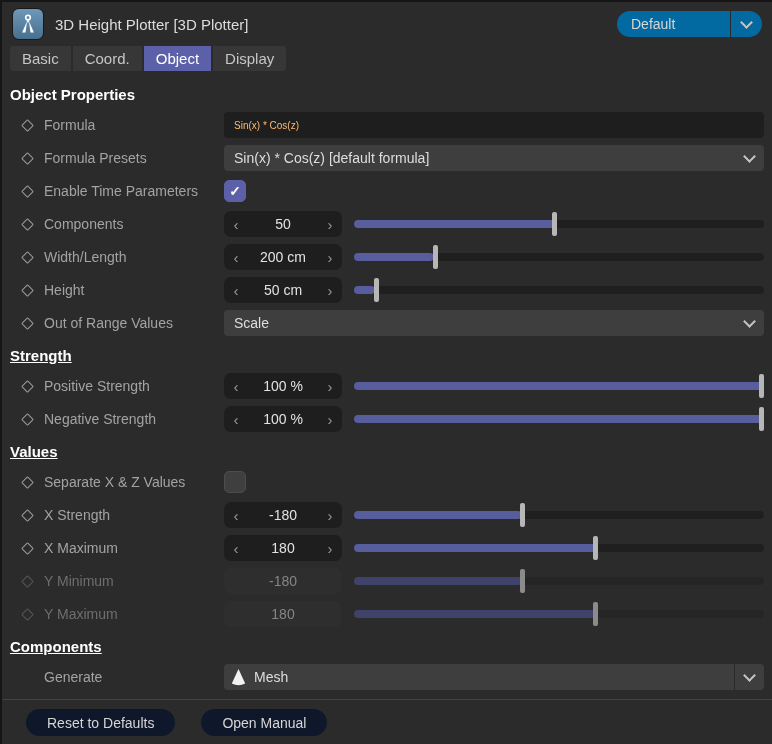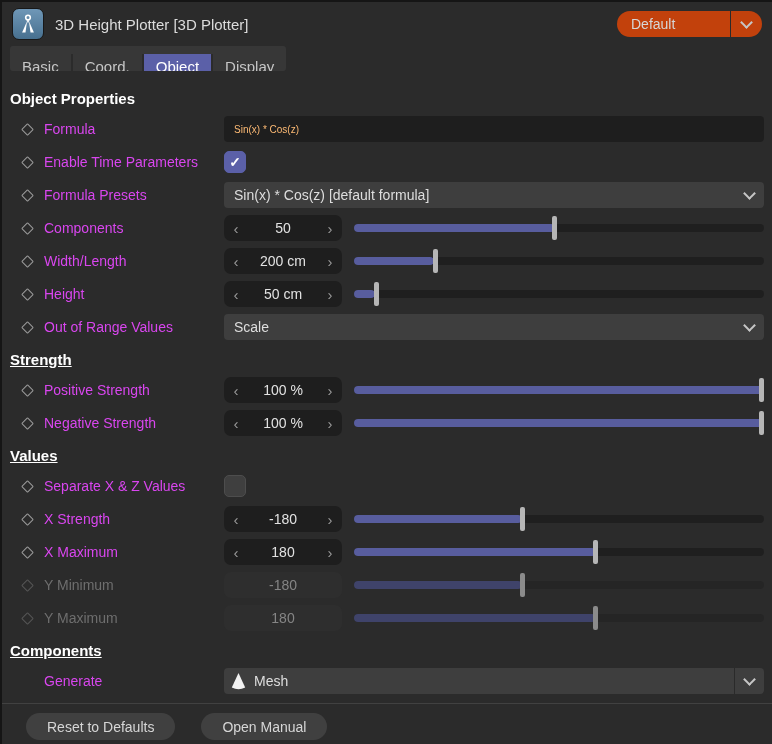--- a/index.html
+++ b/index.html
@@ -9,44 +9,44 @@
     border-top:2px solid #151515;border-left:2px solid #151515;
     overflow:hidden;position:relative;
   }
   
   .titlebar{height:44px;display:flex;align-items:center;padding:0 10px 0 10px;}
   .app-icon{width:32px;height:32px;border-radius:7px;flex:0 0 auto;
     background:linear-gradient(#6f97b7,#47708f);border:1px solid #181818;
     display:flex;align-items:center;justify-content:center;}
   .window-title{margin-left:11px;font-size:15px;color:#dcdcdc;flex:0 0 auto;}
   .titlebar .spacer{flex:1;}
-  .preset-dd{width:145px;height:26px;border-radius:13px;background:#c2410c;
+  .preset-dd{width:145px;height:26px;border-radius:13px;background:#0369a1;
     display:flex;align-items:center;color:#d6d6d6;font-size:14px;overflow:hidden;}
   .preset-dd .dd-val{flex:1;padding-left:14px;}
   .preset-dd .dd-chev{width:32px;height:100%;display:flex;align-items:center;
     justify-content:center;border-left:1px solid #2a2a2a;}
   .chev{width:9px;height:9px;border-right:2px solid #c6c6c6;border-bottom:2px solid #c6c6c6;
     transform:rotate(45deg);margin-top:-4px;}
   
   .tabbar{display:inline-flex;margin-left:8px;background:#373737;border-radius:3px;
     height:25px;overflow:hidden;}
   .tab{padding:0 12px;line-height:25px;font-size:15px;color:#c6c6c6;
-    border-left:2px solid #2b2b2b;cursor:default;margin-top:8px;}
+    border-left:2px solid #2b2b2b;cursor:default;}
   .tab:first-child{border-left:none;}
   .tab.active{background:#5b60a8;color:#ffffff;}
   
   .content{padding:14px 8px 0 8px;}
   .section-header{height:20px;line-height:20px;margin:0 0 7px 0;font-size:15px;
     font-weight:bold;color:#ffffff;}
   .section-header.gap{margin-top:10px;text-decoration:underline;}
   .row{display:flex;align-items:center;height:26px;margin-bottom:7px;}
   .cell-icon{width:34px;display:flex;align-items:center;justify-content:center;flex:0 0 auto;}
   .diamond{width:9px;height:9px;border:1.5px solid #9a9a9a;transform:rotate(45deg);
     border-radius:1px;display:block;}
-  .cell-label{width:180px;flex:0 0 auto;font-size:14px;color:#d946ef;white-space:nowrap;
+  .cell-label{width:180px;flex:0 0 auto;font-size:14px;color:#a3a3a3;white-space:nowrap;
     overflow:hidden;}
   .cell-control{flex:1;display:flex;align-items:center;height:26px;min-width:0;}
   
   .text-input{flex:1;height:26px;background:#1e1e1e;border:none;border-radius:4px;
     color:#fdba74;padding:0 10px;font-size:10px;outline:none;}
   
   .dd{flex:1;height:26px;background:#3e3e3e;border-radius:4px;display:flex;
     align-items:center;color:#dedede;font-size:14px;overflow:hidden;min-width:0;}
   .dd .dd-val{flex:1;padding-left:10px;white-space:nowrap;overflow:hidden;}
   .dd .dd-icon{width:28px;height:100%;display:flex;align-items:center;justify-content:center;flex:0 0 auto;}
@@ -77,21 +77,21 @@
   .row.disabled .diamond{border-color:#555555;}
   .row.disabled .stepper{background:#2e2e2e;}
   .row.disabled .stepper .arr{visibility:hidden;}
   .row.disabled .stepper .val{color:#858585;}
   .row.disabled .slider .track{background:#252525;}
   .row.disabled .slider .fill{background:#3f436a;}
   .row.disabled .slider .handle{background:#8b8b8b;}
   
   .divider{margin:9px -8px 0 -8px;border-top:1px solid #414141;}
   .button-bar{display:flex;gap:26px;margin:9px 0 0 16px;}
-  .pill-button{height:27px;padding:0 21px;border-radius:14px;background:#404040;
+  .pill-button{height:27px;padding:0 21px;border-radius:14px;background:#0f172a;
     border:none;color:#d6d6d6;font-size:14px;display:flex;align-items:center;}
 </style>
 </head>
 <body>
 
 <div class="window">
 
   
   <div class="titlebar">
     <div class="app-icon">
@@ -131,38 +131,38 @@
       <div class="cell-label">Formula</div>
       <div class="cell-control">
         <input class="text-input" value="Sin(x) * Cos(z)" style="">
       </div>
     </div>
 
     <div class="row">
       <div class="cell-icon">
           <span class="diamond"></span>
         </div>
-      <div class="cell-label">Enable Time Parameters</div>
-      <div class="cell-control">
-        <div class="checkbox on"></div>
-      </div>
-    </div>
-
-    <div class="row">
-      <div class="cell-icon">
-          <span class="diamond"></span>
-        </div>
       <div class="cell-label">Formula Presets</div>
       <div class="cell-control">
         <div class="dd">
           <span class="dd-val">Sin(x) * Cos(z) [default formula]</span>
           <span class="dd-chev">
               <span class="chev"></span>
             </span>
         </div>
+      </div>
+    </div>
+
+    <div class="row">
+      <div class="cell-icon">
+          <span class="diamond"></span>
+        </div>
+      <div class="cell-label">Enable Time Parameters</div>
+      <div class="cell-control">
+        <div class="checkbox on"></div>
       </div>
     </div>
 
     <div class="row">
       <div class="cell-icon">
           <span class="diamond"></span>
         </div>
       <div class="cell-label">Components</div>
       <div class="cell-control">
         <div class="stepper">

